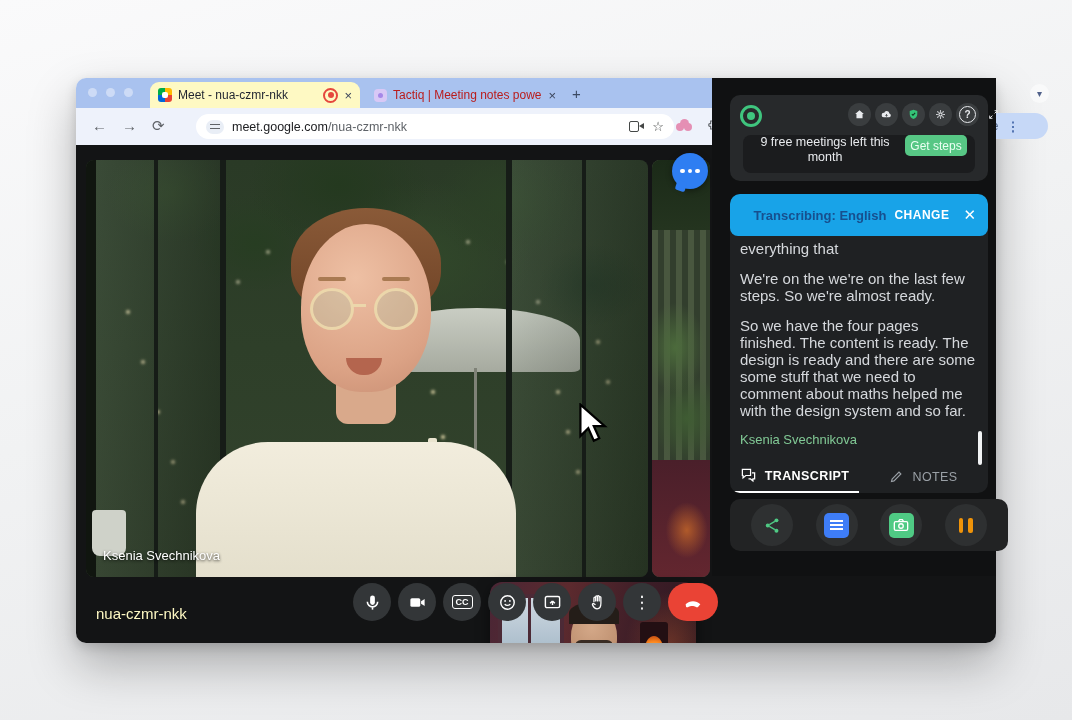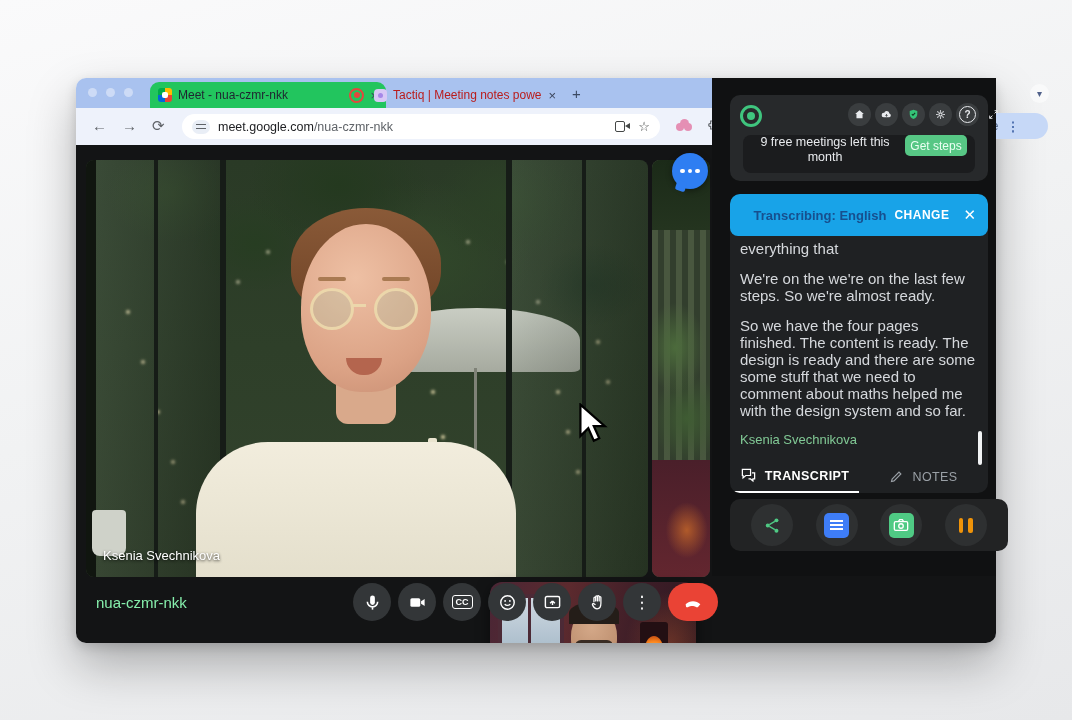--- a/index.html
+++ b/index.html
@@ -5,40 +5,40 @@
   html,body{margin:0;padding:0;background:#ececee;font-family:"Liberation Sans",sans-serif;}
   #screen{position:relative;width:1072px;height:720px;overflow:hidden;
     background:linear-gradient(165deg,#fafafb 0%,#f1f2f3 45%,#e7e8ea 100%);}
   .abs{position:absolute;}
   
   #bwin{left:76px;top:78px;width:920px;height:565px;border-radius:10px;
     box-shadow:0 22px 48px rgba(0,0,0,.28), 0 4px 12px rgba(0,0,0,.15);}
   #tabstrip{left:0;top:0;width:920px;height:30px;background:#a9c2ef;border-radius:10px 10px 0 0;}
   .tdot{width:9px;height:9px;border-radius:50%;background:rgba(255,255,255,.42);top:10px;}
   .tab{display:flex;align-items:center;gap:6px;padding:0 8px;box-sizing:border-box;}
-  #tab1{left:74px;top:4px;width:236px;height:26px;background:#22c55e;border-radius:9px 9px 0 0;}
+  #tab1{left:74px;top:4px;width:210px;height:26px;background:#fef9c3;border-radius:9px 9px 0 0;}
   #tab2{left:290px;top:4px;width:198px;height:26px;}
   .tabtitle{font-size:12px;color:#1f2430;white-space:nowrap;overflow:hidden;flex:1;}
   #tab2 .tabtitle{color:#b91c1c;}
   .favicon-meet{width:14px;height:14px;border-radius:3px;flex:0 0 auto;
     background:conic-gradient(#ffba00 0 25%,#e94235 25% 50%,#0066da 50% 75%,#00ac47 75% 100%);
     position:relative;}
   .favicon-meet:after{content:"";position:absolute;left:4px;top:4px;width:6px;height:6px;border-radius:2px;background:#fff;}
   .favicon-tactiq{width:13px;height:13px;border-radius:4px;background:#d8c8f6;flex:0 0 auto;position:relative;}
   .favicon-tactiq:after{content:"";position:absolute;left:4px;top:4px;width:5px;height:5px;border-radius:50%;background:#a688e8;}
   .recdot{width:11px;height:11px;border-radius:50%;border:2px solid #e5473d;position:relative;flex:0 0 auto;}
   .recdot:after{content:"";position:absolute;left:2.5px;top:2.5px;width:6px;height:6px;border-radius:50%;background:#e5473d;}
   .tclose{font-size:13px;color:#3c465c;line-height:1;flex:0 0 auto;}
   #newtab-btn{left:496px;top:7px;font-size:15px;color:#3c4a63;}
   #tab-chevron{left:954px;top:6px;width:19px;height:19px;border-radius:50%;background:rgba(255,255,255,.5);
     display:flex;align-items:center;justify-content:center;font-size:10px;color:#51618a;}
   
   #toolbar{left:0;top:30px;width:920px;height:37px;background:#eef2fb;}
   .navbtn{font-size:15px;color:#5f6368;top:9px;}
-  #omnibox{left:106px;top:6px;width:478px;height:25px;border-radius:13px;background:#ffffff;
+  #omnibox{left:120px;top:6px;width:478px;height:25px;border-radius:13px;background:#ffffff;
     display:flex;align-items:center;padding:0 10px;box-sizing:border-box;gap:8px;}
   .tune{width:18px;height:14px;border-radius:7px;background:#e9eef6;position:relative;flex:0 0 auto;}
   .tune:before{content:"";position:absolute;left:4px;top:4px;width:10px;height:1.6px;background:#5f6368;box-shadow:0 4px 0 #5f6368;}
   .urltext{font-size:12.5px;color:#202124;white-space:nowrap;flex:1;}
   .urltext .path{color:#5f6368;}
   .omni-ic{flex:0 0 auto;color:#444746;font-size:13px;line-height:1;}
   .camglyph{width:15px;height:11px;position:relative;flex:0 0 auto;}
   .camglyph:before{content:"";position:absolute;left:0;top:0;width:10px;height:11px;border:1.6px solid #444746;border-radius:2px;box-sizing:border-box;}
   .camglyph:after{content:"";position:absolute;right:0;top:2px;border-left:5px solid #444746;border-top:3.5px solid transparent;border-bottom:3.5px solid transparent;transform:scaleX(-1);}
   .ext-pink{left:600px;top:11px;width:16px;height:12px;position:absolute;}
@@ -132,21 +132,21 @@
     background:radial-gradient(circle at 50% 70%,#ffd27a,#ff8a1f 60%,#b33c10);}
   #pip-glow{left:120px;top:0;width:86px;height:124px;background:radial-gradient(60px 70px at 70% 50%,rgba(255,120,50,.25),transparent 75%);}
   #mike-head{left:81px;top:26px;width:46px;height:56px;border-radius:50% 50% 44% 44%;
     background:radial-gradient(circle at 45% 35%,#d4a888,#bd8f6f 70%,#a57a5c);}
   #mike-hair{left:79px;top:20px;width:50px;height:22px;border-radius:50% 50% 0 0;background:#241d18;}
   #mike-beard{left:85px;top:58px;width:38px;height:26px;border-radius:6px 6px 18px 18px;background:rgba(32,25,20,.85);}
   
   #cursor{left:500px;top:258px;}
   
   #meetbar{left:0;top:432px;width:636px;height:66px;}
-  #meet-code{left:20px;top:17px;font-size:15px;color:#86efac;}
+  #meet-code{left:20px;top:28px;font-size:15px;color:#fef9c3;}
   .ctl{top:6px;width:38px;height:38px;border-radius:50%;background:#333638;display:flex;align-items:center;justify-content:center;}
   .ctl svg{width:19px;height:19px;}
   .ctl.cc-box span{font-size:9px;font-weight:bold;color:#fff;border:1.8px solid #fff;border-radius:3px;padding:1px 3px;}
   .ctl.more{color:#fff;font-size:17px;}
   #end-call{left:592px;top:6px;width:50px;height:38px;border-radius:19px;background:#ea4335;
     display:flex;align-items:center;justify-content:center;}
   
   #sidebar{left:636px;top:0;width:284px;height:498px;background:#101112;}
   .card{left:18px;width:258px;background:#27292b;border-radius:10px;}
   #hdr-card{top:17px;height:86px;}

